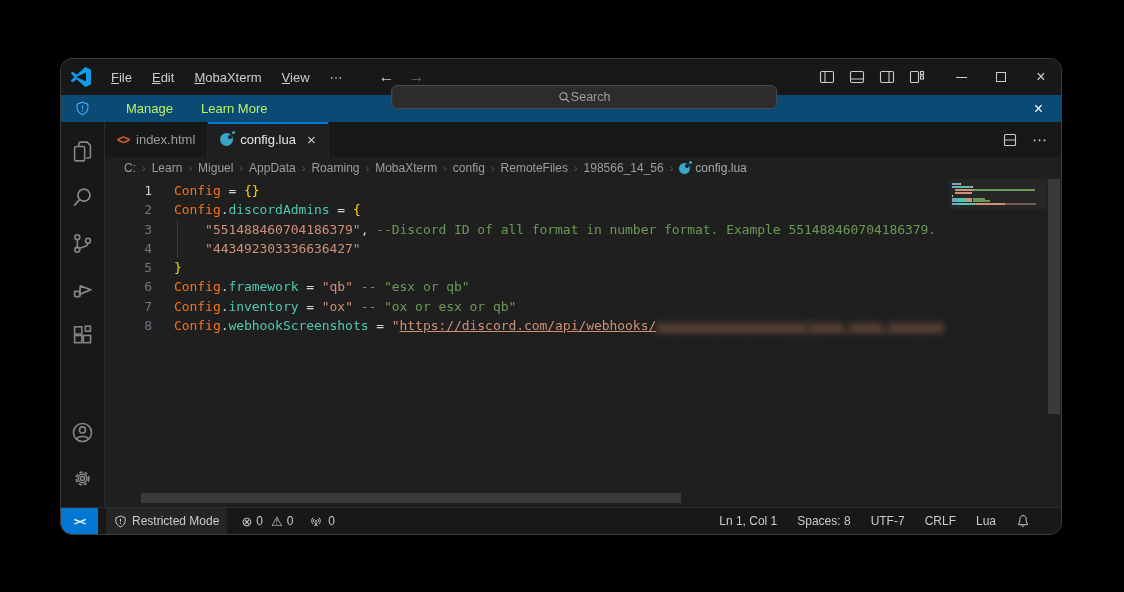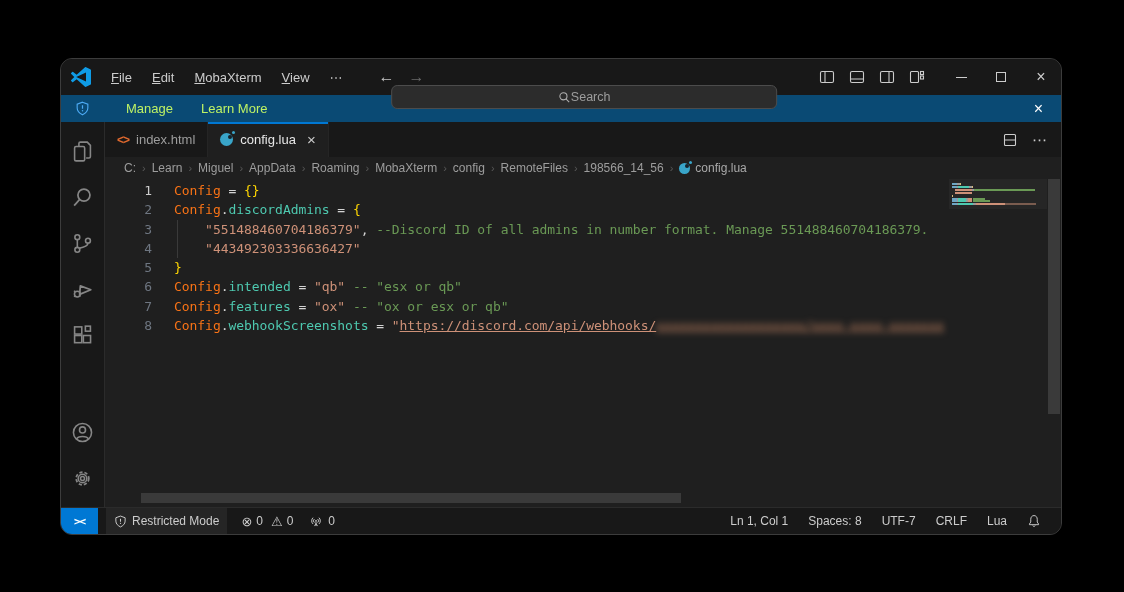--- a/index.html
+++ b/index.html
@@ -96,21 +96,21 @@
 
   
   .statusbar { height:27px; background:#181818; border-top:1px solid #2b2b2b; display:flex;
     align-items:center; color:#cccccc; font-size:12px; flex:none; }
   .sb-remote { width:37px; height:100%; background:#0078d4; color:#fff; display:flex;
     align-items:center; justify-content:center; font-weight:bold; font-size:11px; letter-spacing:-1px; flex:none;
     font-family:"DejaVu Sans Mono", monospace; }
   .sb-item { display:flex; align-items:center; gap:5px; padding:0 8px; height:100%; }
   .sb-restricted { background:rgba(255,255,255,0.06); margin-left:8px; }
   .sb-problems { gap:4px; margin-left:6px; }
-  .sb-right { margin-left:auto; display:flex; align-items:center; height:100%; padding-right:10px; }
+  .sb-right { margin-left:auto; display:flex; align-items:center; height:100%; padding-right:21px; }
   .sb-right .sb-item { padding:0 10px; }
   .glyph { font-size:13px; line-height:1; }
 </style>
 </head>
 <body>
 
 <div class="window">
 
   <div class="titlebar">
     <svg class="vscode-logo" viewBox="0 0 100 100">
@@ -279,25 +279,25 @@
           <span class="crumb crumb-last">
             <span class="lua-icon" style="width: 11px; height: 11px;"></span>
             <span>config.lua</span>
           </span>
         </div>
 
       <div class="code-area">
         <div class="code-scroll" id="code-host">
             <div class="code-line"><span class="line-num active">1</span><span class="line-content"><span class="tok-v">Config</span><span class="tok-o"> = </span><span class="tok-b">{}</span></span></div>
             <div class="code-line"><span class="line-num">2</span><span class="line-content"><span class="tok-v">Config</span><span class="tok-o">.</span><span class="tok-p">discordAdmins</span><span class="tok-o"> = </span><span class="tok-b">{</span></span></div>
-            <div class="code-line guide"><span class="line-num">3</span><span class="line-content"><span class="tok-w">    </span><span class="tok-s">"551488460704186379"</span><span class="tok-o">, </span><span class="tok-c">--Discord ID of all admins in number format. Manage 551488460704186379.</span></span></div>
+            <div class="code-line guide"><span class="line-num">3</span><span class="line-content"><span class="tok-w">    </span><span class="tok-s">"551488460704186379"</span><span class="tok-o">, </span><span class="tok-c">--Discord ID of all format in number format. Example 551488460704186379.</span></span></div>
             <div class="code-line guide"><span class="line-num">4</span><span class="line-content"><span class="tok-w">    </span><span class="tok-s">"443492303336636427"</span></span></div>
             <div class="code-line"><span class="line-num">5</span><span class="line-content"><span class="tok-b">}</span></span></div>
-            <div class="code-line"><span class="line-num">6</span><span class="line-content"><span class="tok-v">Config</span><span class="tok-o">.</span><span class="tok-p">intended</span><span class="tok-o"> = </span><span class="tok-s">"qb"</span><span class="tok-w"> </span><span class="tok-c">-- "esx or qb"</span></span></div>
-            <div class="code-line"><span class="line-num">7</span><span class="line-content"><span class="tok-v">Config</span><span class="tok-o">.</span><span class="tok-p">features</span><span class="tok-o"> = </span><span class="tok-s">"ox"</span><span class="tok-w"> </span><span class="tok-c">-- "ox or esx or qb"</span></span></div>
+            <div class="code-line"><span class="line-num">6</span><span class="line-content"><span class="tok-v">Config</span><span class="tok-o">.</span><span class="tok-p">framework</span><span class="tok-o"> = </span><span class="tok-s">"qb"</span><span class="tok-w"> </span><span class="tok-c">-- "esx or qb"</span></span></div>
+            <div class="code-line"><span class="line-num">7</span><span class="line-content"><span class="tok-v">Config</span><span class="tok-o">.</span><span class="tok-p">inventory</span><span class="tok-o"> = </span><span class="tok-s">"ox"</span><span class="tok-w"> </span><span class="tok-c">-- "ox or esx or qb"</span></span></div>
             <div class="code-line"><span class="line-num">8</span><span class="line-content"><span class="tok-v">Config</span><span class="tok-o">.</span><span class="tok-p">webhookScreenshots</span><span class="tok-o"> = </span><span class="tok-s">"</span><span class="tok-l">https://discord.com/api/webhooks/</span><span class="tok-r">xxxxxxxxxxxxxxxxxxx/xxxx-xxxx-xxxxxxx</span></span></div>
           </div>
         <div class="minimap" id="minimap-host">
           <div class="minimap-slider"></div>
         <div class="mm-row" style="top: 4px;">
               <span class="mm-tok" style="width: 5.1px; background: rgb(110, 166, 196);"></span>
               <span class="mm-tok" style="width: 2.55px; background: rgb(154, 154, 154);"></span>
               <span class="mm-tok" style="width: 1.7px; background: rgb(215, 186, 125);"></span>
             </div>
             <div class="mm-row" style="top: 6.9px;">

